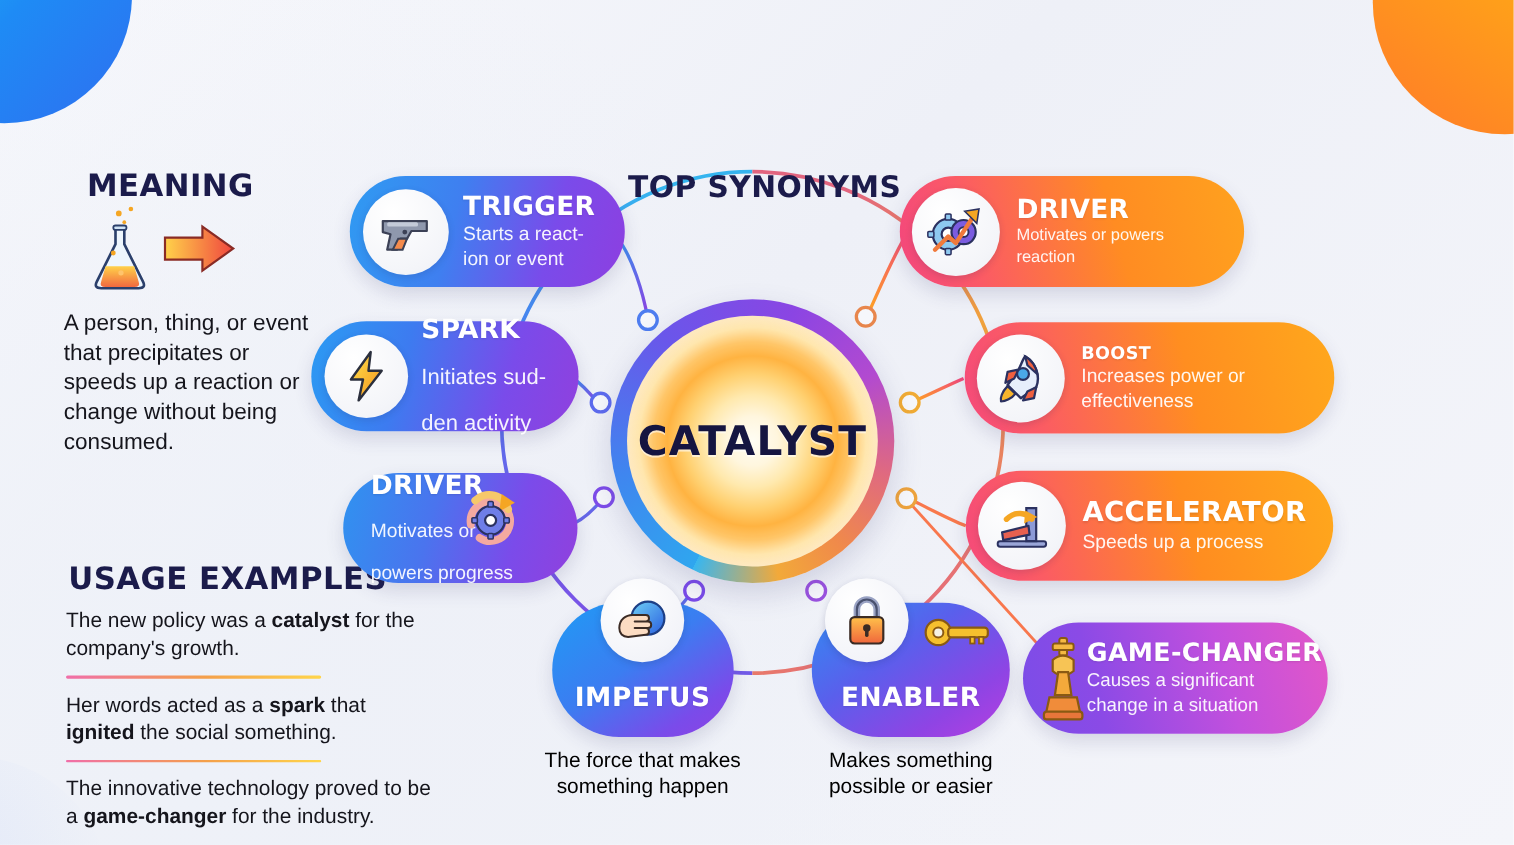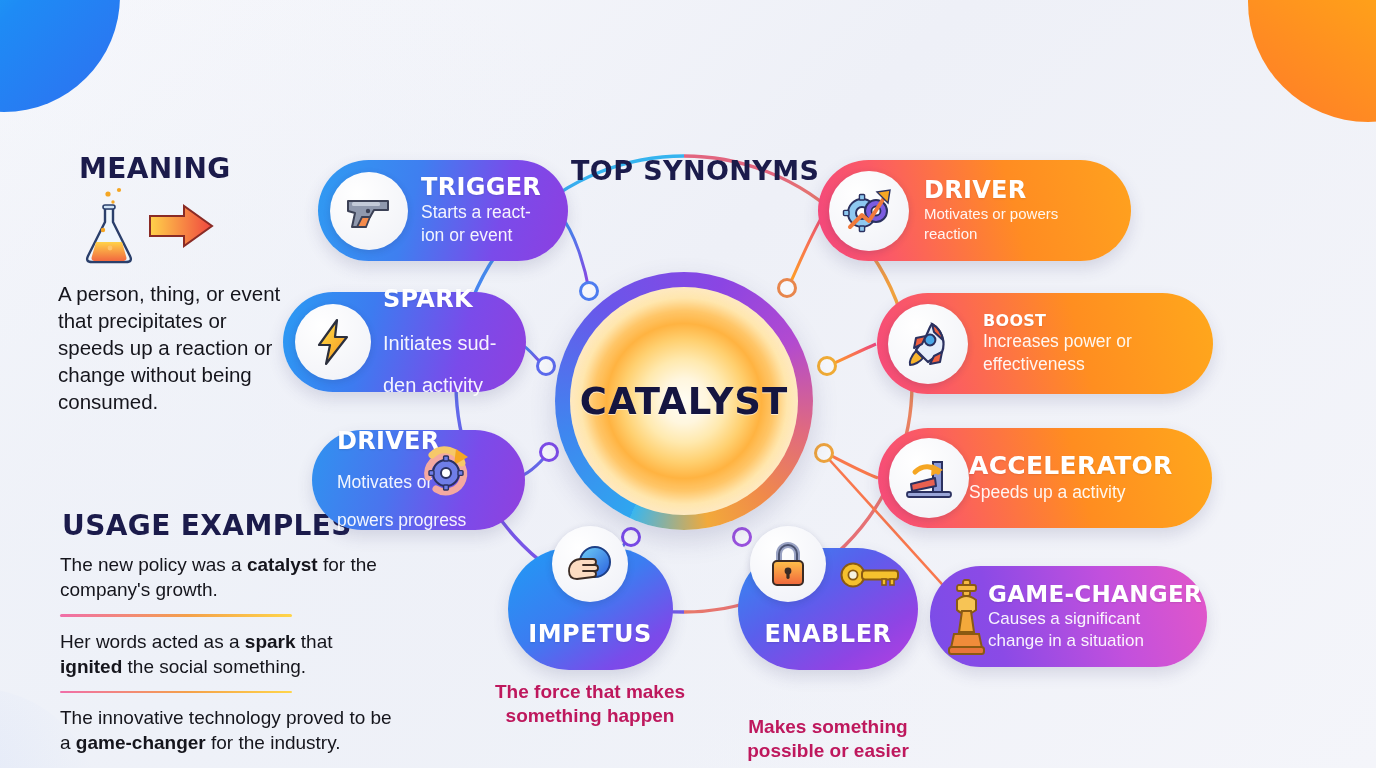--- a/index.html
+++ b/index.html
@@ -104,44 +104,44 @@
   #pill-boost{left:877px;top:293px;width:336px;height:101px;border-radius:52px;
     background:linear-gradient(255deg,#ffa81c 0%,#ff8e20 40%,#fb5c63 80%,#f4497c 100%);}
   #pill-boost .ico{width:80px;height:80px;margin-left:11px;}
   #pill-boost .txt{margin-left:15px;}
   #pill-boost .name{font-size:16px;}
   #pill-boost .desc{font-size:17.5px;margin-top:3px;}
 
   #pill-accel{left:878px;top:428px;width:334px;height:100px;border-radius:52px;
     background:linear-gradient(255deg,#ffa81c 0%,#ff8d20 40%,#fb5c63 80%,#f4497c 100%);}
   #pill-accel .ico{width:80px;height:80px;margin-left:11px;}
-  #pill-accel .txt{}
+  #pill-accel .txt{margin-left:15px;}
   #pill-accel .name{font-size:25px;}
   #pill-accel .desc{font-size:17.5px;margin-top:4px;}
 
   #pill-game{left:930px;top:566px;width:277px;height:101px;border-radius:52px;
     background:linear-gradient(255deg,#e357c8 0%,#c250dd 35%,#8b4ae6 75%,#7a4de8 100%);}
   #pill-game .txt{margin-left:58px;}
   #pill-game .name{font-size:23px;}
   #pill-game .desc{font-size:17px;margin-top:3px;}
 
   
   .bubble{position:absolute;display:flex;flex-direction:column;align-items:center;}
   .bub-body{border-radius:64px;display:flex;flex-direction:column;
     align-items:center;justify-content:flex-start;
     box-shadow:0 7px 16px rgba(60,60,120,.16);position:relative;}
   .bub-body .name{color:#fff;font-weight:700;font-family:"DejaVu Sans", sans-serif;
     font-size:24px;letter-spacing:.5px;text-shadow:0 1px 2px rgba(0,0,0,.10);}
-  .bub-cap{margin-top:10px;text-align:center;color:#be185d;
-    font-size:19px;line-height:24px;font-weight:bold;}
+  .bub-cap{margin-top:10px;text-align:center;color:#000000;
+    font-size:19px;line-height:24px;}
 
   #bub-impetus{left:495px;top:548px;}
   #bub-impetus .bub-body{width:165px;height:122px;
     background:linear-gradient(145deg,#1f9bf5 0%,#3b7df1 45%,#7a4bea 80%,#8e42e2 100%);}
-  #bub-enabler{left:738px;top:548px;gap:35px;}
+  #bub-enabler{left:738px;top:548px;}
   #bub-enabler .bub-body{width:180px;height:122px;
     background:linear-gradient(145deg,#2f8df2 0%,#5a5fec 40%,#8f44e4 75%,#b73fe0 100%);}
   .bub-ico{position:absolute;border-radius:50%;
     background:radial-gradient(circle at 35% 28%,#ffffff 0%,#f3f4f9 72%,#e9ebf2 100%);
     display:flex;align-items:center;justify-content:center;
     box-shadow:0 2px 7px rgba(40,40,90,.18);}
 
   
   #hub{position:absolute;left:555px;top:272px;width:258px;height:258px;}
   #hub .ring{position:absolute;inset:0;border-radius:50%;
@@ -382,21 +382,21 @@
       <svg width="52" height="48" viewBox="0 0 52 48">
         <rect x="4" y="38" width="44" height="5" rx="2.2" fill="#9aa6d8" stroke="#2b3160" stroke-width="1.8"></rect>
         <path d="M30 8 L39 8 L39 38 L30 38 Z" fill="#8c9ad6" stroke="#2b3160" stroke-width="2"></path>
         <path d="M8 30 L32 24 L33 32 L9 37 Z" fill="#e8604f" stroke="#2b3160" stroke-width="2" stroke-linejoin="round"></path>
         <path d="M12 18 C20 10 30 12 35 18" fill="none" stroke="#f5a623" stroke-width="5" stroke-linecap="round"></path>
         <path d="M29 10 L40 16 L28 22 Z" fill="#f5a623"></path>
       </svg>
     </div>
     <div class="txt">
       <span class="name">ACCELERATOR</span>
-      <span class="desc">Speeds up a activity</span>
+      <span class="desc">Speeds up a process</span>
     </div>
   </div>
 
   <div class="pill" id="pill-game">
     <div class="txt">
       <span class="name">GAME-CHANGER</span>
       <span class="desc">Causes a significant</span>
       <span class="desc">change in a situation</span>
     </div>
   </div>

